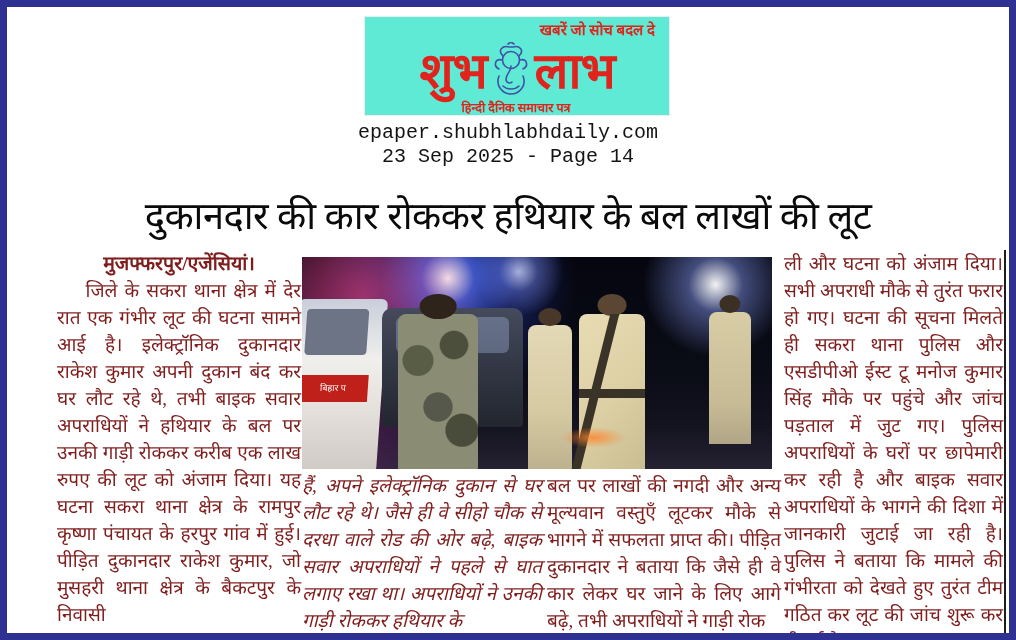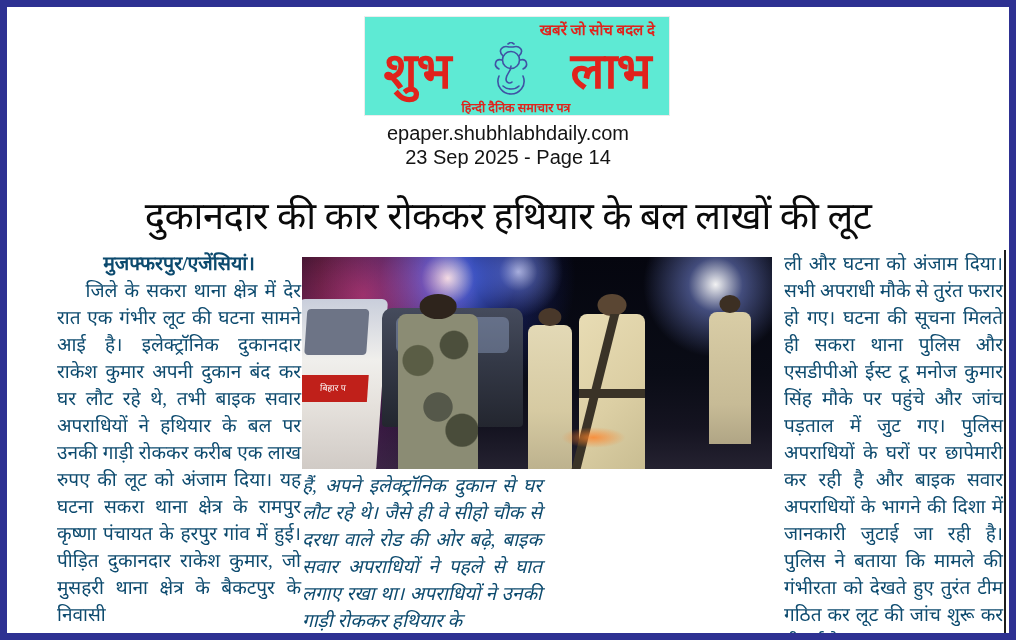--- a/index.html
+++ b/index.html
@@ -25,49 +25,49 @@
     background:#5eead4;border:1px solid #ececec;
     padding:4px 8px 2px 8px;
   }
   .tagline{
     text-align:right;color:var(--masthead-red);
     font-weight:bold;font-size:15px;line-height:18px;
     padding-right:6px;
   }
   .logo-row{
     display:flex;align-items:flex-end;justify-content:center;
-    height:58px;margin-top:1px;gap:36px;
+    height:58px;margin-top:1px;
   }
   .logo-word{
     color:var(--masthead-red);font-weight:bold;font-size:50px;line-height:54px;
     letter-spacing:-1px;
   }
   .ganesh{width:44px;height:56px;margin:0 2px;flex:0 0 auto;}
   .mast-subtitle{
     text-align:center;color:var(--masthead-red);
     font-weight:bold;font-size:12.5px;line-height:16px;margin-top:2px;
     padding-right:2px;
   }
   
   .site-info{
     position:absolute;left:0;top:114px;width:1002px;text-align:center;
-    font-family:Liberation Sans, sans-serif;
+    font-family:Liberation Mono, monospace;
     font-size:20px;line-height:24px;color:#141414;
   }
   
   .headline{
     position:absolute;left:20px;top:184px;width:962px;
     text-align:center;font-weight:normal;font-size:38px;line-height:50px;
     color:#0a0a0a;letter-spacing:-0.5px;
     font-family:"Liberation Serif","DejaVu Serif",serif;
   }
   
   .body-col{
     position:absolute;
-    font-size:19px;line-height:27px;text-align:justify;color:#0c4a6e;
+    font-size:19px;line-height:27px;text-align:justify;color:#7f1d1d;
   }
   .col1{left:50px;top:243px;width:244px;}
   .dateline{font-weight:bold;text-align:center;font-size:19.5px;line-height:27px;}
   .col1 .para{text-indent:1.5em;}
   .col2a{left:295px;top:465px;width:240px;font-style:italic;}
   .col2b{left:540px;top:465px;width:234px;}
   .col3{left:777px;top:243px;width:219px;}
   
   .rule-vertical{
     position:absolute;left:997px;top:243px;width:2px;height:386px;background:#1c1c1c;
@@ -199,19 +199,20 @@
       <div class="strap"></div>
       <div class="belt"></div>
     </div>
     <div class="figure fig-officer3">
       <div class="head"></div>
     </div>
     <div class="ground-glow"></div>
   </div>
 
   <div class="body-col col2a">हैं, अपने इलेक्ट्रॉनिक दुकान से घर लौट रहे थे। जैसे ही वे सीहो चौक से दरधा वाले रोड की ओर बढ़े, बाइक सवार अपराधियों ने पहले से घात लगाए रखा था। अपराधियों ने उनकी गाड़ी रोककर हथियार के</div>
+  <div class="body-col col2b">बल पर लाखों की नगदी और अन्य मूल्यवान वस्तुएँ लूटकर मौके से भागने में सफलता प्राप्त की। पीड़ित दुकानदार ने बताया कि जैसे ही वे कार लेकर घर जाने के लिए आगे बढ़े, तभी अपराधियों ने गाड़ी रोक</div>
 
   <div class="body-col col3">ली और घटना को अंजाम दिया। सभी अपराधी मौके से तुरंत फरार हो गए। घटना की सूचना मिलते ही सकरा थाना पुलिस और एसडीपीओ ईस्ट टू मनोज कुमार सिंह मौके पर पहुंचे और जांच पड़ताल में जुट गए। पुलिस अपराधियों के घरों पर छापेमारी कर रही है और बाइक सवार अपराधियों के भागने की दिशा में जानकारी जुटाई जा रही है। पुलिस ने बताया कि मामले की गंभीरता को देखते हुए तुरंत टीम गठित कर लूट की जांच शुरू कर दी गई है।</div>
 
   <div class="rule-vertical"></div>
   <div class="rule-bottom"></div>
 
 </div>
 
 </body></html>

